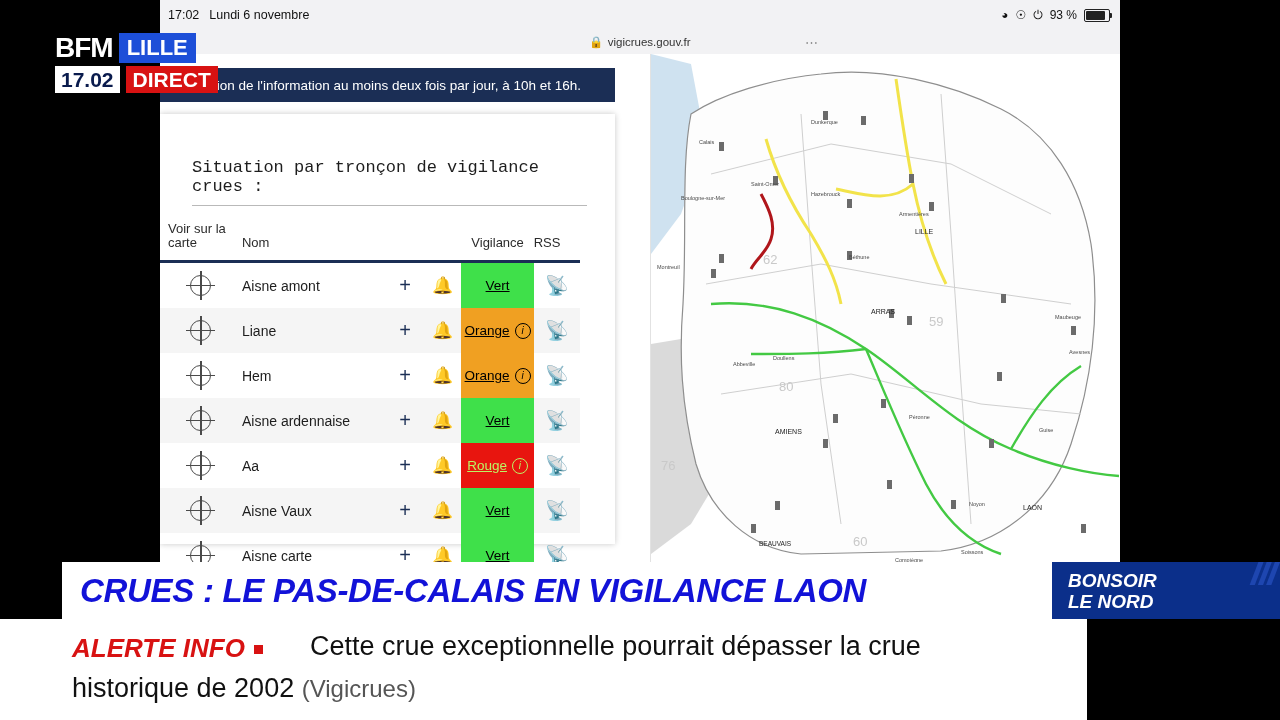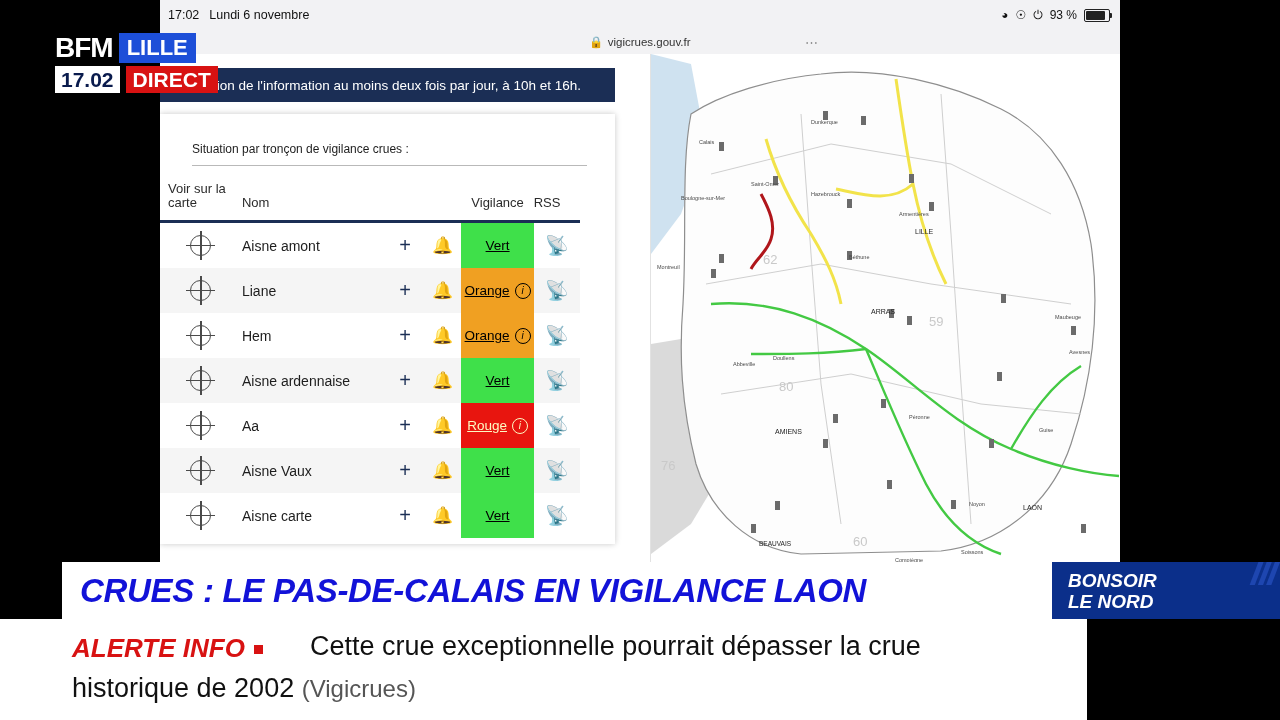--- a/index.html
+++ b/index.html
@@ -19,21 +19,21 @@
   .urlbar{height:24px;background:#f2f2f4;display:flex;align-items:center;justify-content:center;
           font-size:11.5px;color:#333;gap:4px;position:relative;}
   .dots{position:absolute;right:300px;letter-spacing:2px;color:#777;font-size:13px;}
 
   .page{position:relative;height:508px;background:#ffffff;display:flex;}
   .left-col{width:490px;position:relative;}
   .banner{position:absolute;left:0;top:14px;width:455px;height:34px;background:#1b2e55;color:#fff;
           font-size:13.5px;display:flex;align-items:center;padding-left:20px;box-sizing:border-box;}
   .card{position:absolute;left:0;top:60px;width:455px;height:430px;background:#fff;
         box-shadow:0 0 6px rgba(0,0,0,.22);}
-  .card h2{margin:0;padding:28px 0 10px 32px;font-size:12px;font-weight:400;color:#1d1d1d;}
+  .card h2{margin:0;padding:44px 0 10px 32px;font-size:17px;font-weight:400;color:#1d1d1d;font-family:Liberation Mono, monospace;}
   .card h2 .ul{border-bottom:1px solid #b9b9b9;padding-bottom:9px;display:inline-block;width:395px;}
 
   table.tr-table{border-collapse:collapse;width:420px;margin-left:0;}
   table.tr-table th{font-size:13px;font-weight:400;color:#2b2b2b;text-align:left;padding:6px 0 10px 0;vertical-align:bottom;}
   .th-voir{width:78px;padding-left:8px!important;line-height:14px;}
   .th-nom{width:150px;}
   .th-plus{width:42px;}
   .th-bell{width:38px;}
   .th-vig{width:74px;text-align:center!important;}
   .th-rss{width:48px;}
@@ -43,21 +43,21 @@
   .crosshair{width:19px;height:19px;border:1.6px solid #4a4a4a;border-radius:50%;position:relative;margin:0 auto;}
   .crosshair:before,.crosshair:after{content:"";position:absolute;background:#4a4a4a;}
   .crosshair:before{left:50%;top:-5px;width:1.6px;height:29px;margin-left:-.8px;}
   .crosshair:after{top:50%;left:-5px;height:1.6px;width:29px;margin-top:-.8px;}
   .cell-center{text-align:center;}
   .plus{font-size:20px;color:#1b2e55;}
   .bell{font-size:17px;color:#1b3a8a;}
   .vig{display:block;height:45px;line-height:45px;text-align:center;font-size:13.5px;color:#000;}
   .vig.vert{background:#3fe04a;}
   .vig.orange{background:#f0a022;}
-  .vig.rouge{background:#e8150f;color:#fef9c3;}
+  .vig.rouge{background:#e8150f;color:#bef264;}
   .vig .lbl{text-decoration:underline;}
   .vig .info{display:inline-block;width:14px;height:14px;border:1.4px solid currentColor;border-radius:50%;
              font-size:10px;line-height:13px;text-align:center;margin-left:5px;vertical-align:1px;font-style:italic;}
   .rss{font-size:19px;color:#5f7ea8;}
 
   .map-pane{position:absolute;left:490px;top:0;width:470px;height:508px;background:#ffffff;
             border-left:1px solid #e2e2e2;overflow:hidden;}
 
   
   .bfm{position:absolute;left:55px;top:33px;width:180px;height:62px;}

